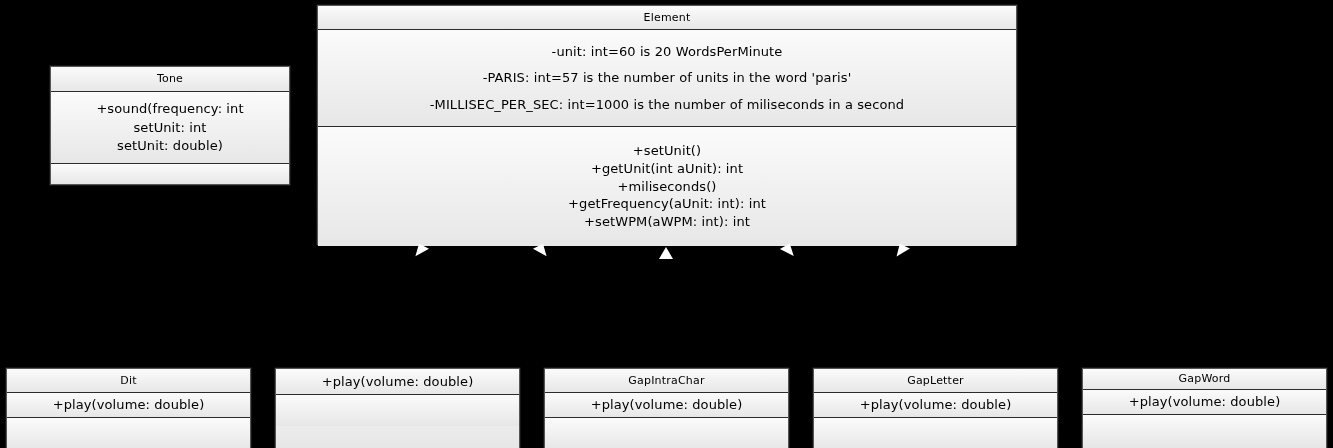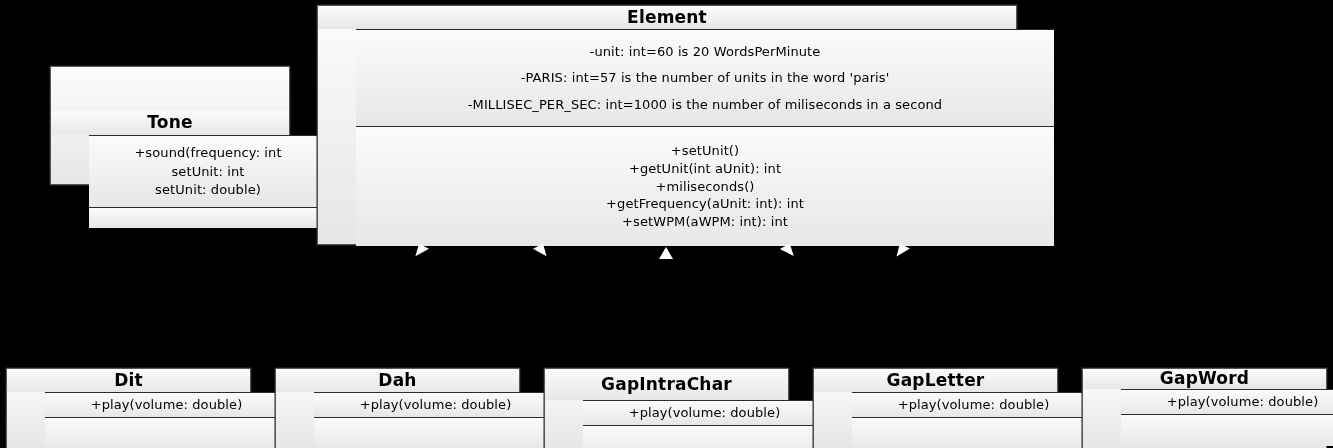--- a/index.html
+++ b/index.html
@@ -28,30 +28,28 @@
     box-sizing: border-box;
     width: 100%;
     background: linear-gradient(to bottom, #fbfbfb 0%, #f1f1f1 50%, #e7e7e7 100%);
     display: flex;
     flex-direction: column;
     align-items: center;
     justify-content: center;
   }
   .uml-compartment + .uml-compartment {
     border-top: 1px solid #2b2b2b;
-    margin-left: 38px;
   }
   .uml-title {
-    font-size: 17px;
+    font-size: 11px;
     color: #000000;
     text-align: center;
     line-height: 1.05;
     letter-spacing: 0.2px;
     white-space: nowrap;
-    font-weight: bold;
   }
   .uml-line {
     font-size: 13px;
     color: #000000;
     text-align: center;
     line-height: 1.05;
     white-space: nowrap;
     letter-spacing: 0.1px;
   }
   .uml-members {
@@ -68,21 +66,21 @@
     width: 0;
     height: 0;
   }
 </style>
 </head>
 <body>
 
 <div id="canvas">
 
   <div class="uml-class" style="left:50px; top:66px; width:240px; height:119px;">
-    <div class="uml-compartment" style="height:24px;margin-top:44px;">
+    <div class="uml-compartment" style="height:24px;">
       <div class="uml-title">Tone</div>
     </div>
     <div class="uml-compartment uml-members" style="height:72px;">
       <div class="uml-line">+sound(frequency: int</div>
       <div class="uml-line">setUnit: int</div>
       <div class="uml-line">setUnit: double)</div>
     </div>
     <div class="uml-compartment uml-empty" style="height:21px;"></div>
   </div>
 
@@ -137,31 +135,28 @@
     <div class="uml-compartment" style="height:23px;">
       <div class="uml-title">Dit</div>
     </div>
     <div class="uml-compartment uml-members" style="height:25px;">
       <div class="uml-line">+play(volume: double)</div>
     </div>
     <div class="uml-compartment uml-empty" style="height:32px;"></div>
   </div>
 
   <div class="uml-class" style="left:275px; top:368px; width:245px; height:82px;">
-    <div class="uml-compartment" style="height:23px;">
-      <div class="uml-title">Dah</div>
-    </div>
     <div class="uml-compartment uml-members" style="height:25px;">
       <div class="uml-line">+play(volume: double)</div>
     </div>
     <div class="uml-compartment uml-empty" style="height:32px;"></div>
   </div>
 
   <div class="uml-class" style="left:544px; top:368px; width:245px; height:82px;">
-    <div class="uml-compartment" style="height:31px;">
+    <div class="uml-compartment" style="height:23px;">
       <div class="uml-title">GapIntraChar</div>
     </div>
     <div class="uml-compartment uml-members" style="height:25px;">
       <div class="uml-line">+play(volume: double)</div>
     </div>
     <div class="uml-compartment uml-empty" style="height:32px;"></div>
   </div>
 
   <div class="uml-class" style="left:813px; top:368px; width:245px; height:82px;">
     <div class="uml-compartment" style="height:23px;">

